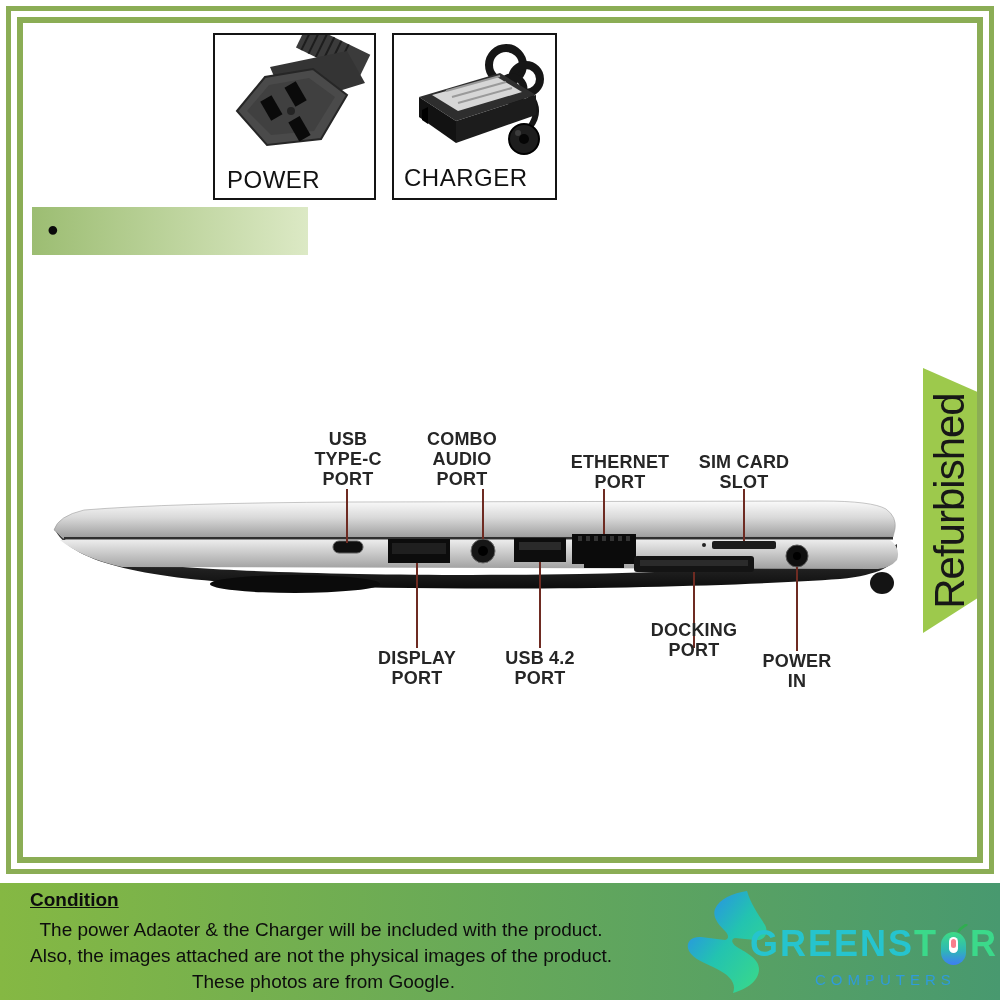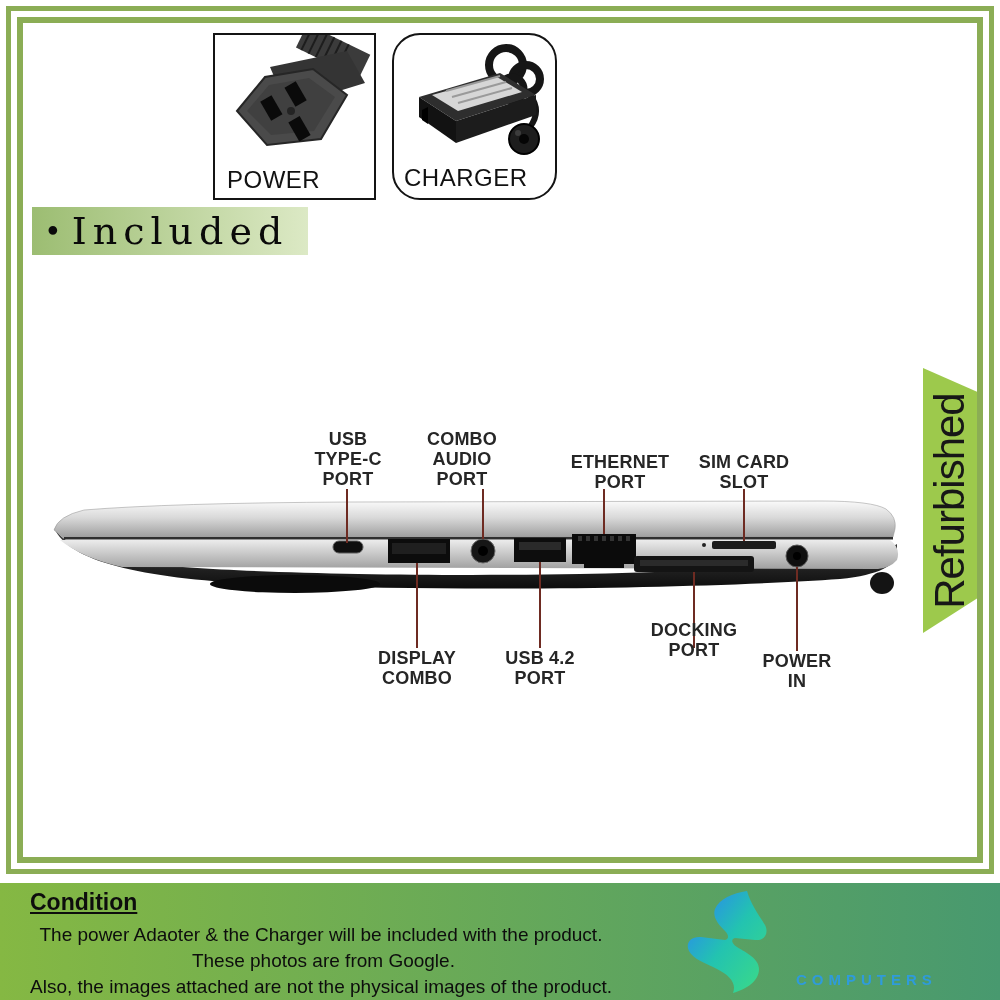--- a/index.html
+++ b/index.html
@@ -53,36 +53,36 @@
     white-space:nowrap;font-size:42px;font-weight:500;letter-spacing:-1px;
     color:#171717;
   }
   
   .condition{
     position:absolute;left:0;top:883px;width:1000px;height:117px;
     background:linear-gradient(90deg,var(--condition-left),var(--condition-right));
   }
   .cond-text{position:absolute;left:30px;top:4px;color:#0d0d0d;}
   .cond-heading{
-    font-size:23px;font-weight:bold;text-decoration:underline;
+    font-size:19px;font-weight:bold;text-decoration:underline;
     margin:2px 0 6px 0;
   }
   .cond-line{font-size:19px;line-height:26px;white-space:pre;text-align:center;}
   
   .brand{position:absolute;left:675px;top:885px;width:325px;height:115px;}
   .brand-mark{position:absolute;left:10px;top:4px;}
   .wordmark{
     position:absolute;left:75px;top:38px;display:flex;align-items:center;
     font-weight:bold;font-size:36px;letter-spacing:2px;line-height:1;
   }
   .wm-teal{color:var(--brand-teal);}
   .wm-green{color:var(--brand-green);}
   .wordmark svg{margin:0 2px;transform:translateY(1px);}
   .brand-sub{
-    position:absolute;left:121px;top:86px;font-size:15px;font-weight:bold;
+    position:absolute;left:140px;top:86px;font-size:15px;font-weight:normal;
     letter-spacing:5px;color:var(--brand-blue);
   }
 </style>
 </head>
 <body>
 
 <div class="frame-outer"></div>
 <div class="frame-inner"></div>
 
 <div class="photo-box" style="left:213px;width:163px;">
@@ -104,21 +104,21 @@
     <g transform="rotate(-30 76 72)" fill="#0a0a0a">
       <rect x="52" y="52" width="13" height="22"></rect>
       <rect x="80" y="52" width="13" height="22"></rect>
       <rect x="66" y="84" width="13" height="22"></rect>
     </g>
     <circle cx="76" cy="76" r="4" fill="#242424"></circle>
   </svg>
   <span class="caption">POWER</span>
 </div>
 
-<div class="photo-box" style="left:392px;width:165px;border-radius:28px;">
+<div class="photo-box" style="left:392px;width:165px;">
   <svg width="161" height="135" viewBox="0 0 161 135">
     <circle cx="112" cy="30" r="17" fill="none" stroke="#161616" stroke-width="8"></circle>
     <circle cx="132" cy="44" r="14" fill="none" stroke="#161616" stroke-width="8"></circle>
     <circle cx="118" cy="54" r="12" fill="none" stroke="#161616" stroke-width="7"></circle>
     <path d="M136,60 q12,16 0,32" fill="none" stroke="#161616" stroke-width="6"></path>
     <polygon points="25,62 106,38 142,60 62,86" fill="#2e2e2e"></polygon>
     <polygon points="38,60 103,42 128,57 64,76" fill="#d6d6d6"></polygon>
     <g stroke="#9a9a9a" stroke-width="2">
       <line x1="52" y1="56" x2="106" y2="41"></line>
       <line x1="58" y1="62" x2="112" y2="47"></line>
@@ -129,21 +129,20 @@
     <path d="M34,72 l-6,3 v10 l6,4 z" fill="#000"></path>
     <circle cx="130" cy="104" r="15" fill="#1d1d1d" stroke="#000" stroke-width="2"></circle>
     <circle cx="130" cy="104" r="5" fill="#050505"></circle>
     <circle cx="124" cy="98" r="3" fill="#3c3c3c"></circle>
   </svg>
   <span class="caption" style="left:10px;bottom:6px;">CHARGER</span>
 </div>
 
 <div class="included">
   <span class="bullet">•</span>
-  <span class="word">Included</span>
 </div>
 
 <svg width="870" height="210" viewBox="0 0 870 210" style="position:absolute;left:40px;top:468px;">
   <defs>
     <linearGradient id="lidG" x1="0" y1="0" x2="0" y2="1">
       <stop offset="0" stop-color="#fafafa"></stop>
         <stop offset="0.45" stop-color="#d9d9d9"></stop>
         <stop offset="1" stop-color="#9c9c9c"></stop>
     </linearGradient>
     <linearGradient id="baseG" x1="0" y1="0" x2="0" y2="1">
@@ -205,46 +204,64 @@
 PORT</div>
 <div class="port-label" style="left:462px;top:429px;">COMBO
 AUDIO
 PORT</div>
 <div class="port-label" style="left:620px;top:452px;">ETHERNET
 PORT</div>
 <div class="port-label" style="left:744px;top:452px;">SIM CARD
 SLOT</div>
 
 <div class="port-label" style="left:417px;top:648px;">DISPLAY
-COMBO</div>
+PORT</div>
 <div class="port-label" style="left:540px;top:648px;">USB 4.2
 PORT</div>
 <div class="port-label" style="left:694px;top:620px;">DOCKING
 PORT</div>
 <div class="port-label" style="left:797px;top:651px;">POWER
 IN</div>
 
 <div class="ribbon">
   <span class="ribbon-text">Refurbished</span>
 </div>
 
 <div class="condition">
   <div class="cond-text">
     <div class="cond-heading">Condition</div>
     <div class="cond-line">The power Adaoter &amp; the Charger will be included with the product.</div>
+    <div class="cond-line">Also, the images attached are not the physical images of the product.</div>
     <div class="cond-line"> These photos are from Google.</div>
-    <div class="cond-line">Also, the images attached are not the physical images of the product.</div>
   </div>
 
   <div class="brand" style="left:675px;top:2px;">
     <svg class="brand-mark" width="84" height="108" viewBox="0 0 84 108">
       <defs>
         <linearGradient id="boltG" x1="0" y1="0" x2="1" y2="1">
           <stop offset="0" stop-color="#2b7bff"></stop>
             <stop offset="0.5" stop-color="#23c3b0"></stop>
             <stop offset="1" stop-color="#3ddc84"></stop>
         </linearGradient>
       </defs>
       <path d="M62,2 C48,4 34,10 30,20 C27,28 34,36 40,42 C44,46 44,50 40,51 L16,48 C6,47 0,54 4,62 C8,70 20,74 32,80 C44,86 52,94 48,104 C62,100 74,92 74,80 C74,70 62,64 52,58 C46,54 46,50 50,49 L70,51 C80,52 84,44 80,36 C74,26 66,16 62,2 Z" fill="url(#boltG)"></path>
     </svg>
+    <div class="wordmark">
+      <span class="wm-teal">GREENS</span>
+      <span class="wm-green">T</span>
+      <svg width="28" height="42" viewBox="0 0 28 42">
+        <defs>
+          <linearGradient id="mouseG" x1="0" y1="0" x2="0" y2="1">
+            <stop offset="0" stop-color="#3ddc84"></stop>
+              <stop offset="0.55" stop-color="#2fb8b4"></stop>
+              <stop offset="1" stop-color="#3e7df5"></stop>
+          </linearGradient>
+        </defs>
+        <path d="M18,8 C21,3 25,2 27,0" fill="none" stroke="#2fae4f" stroke-width="2.5"></path>
+        <rect x="1" y="8" width="25" height="33" rx="12.5" fill="url(#mouseG)"></rect>
+        <rect x="9" y="13" width="9" height="16" rx="4.5" fill="#ffffff"></rect>
+        <rect x="11" y="15" width="5" height="9" rx="2.5" fill="#f8808d"></rect>
+      </svg>
+      <span class="wm-green">R</span>
+    </div>
     <div class="brand-sub">COMPUTERS</div>
   </div>
 </div>
 
 </body></html>

